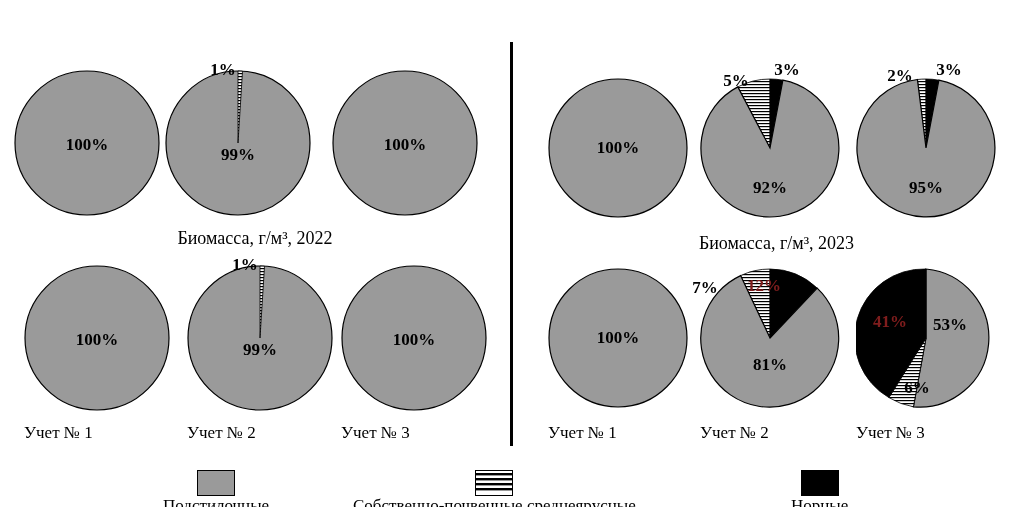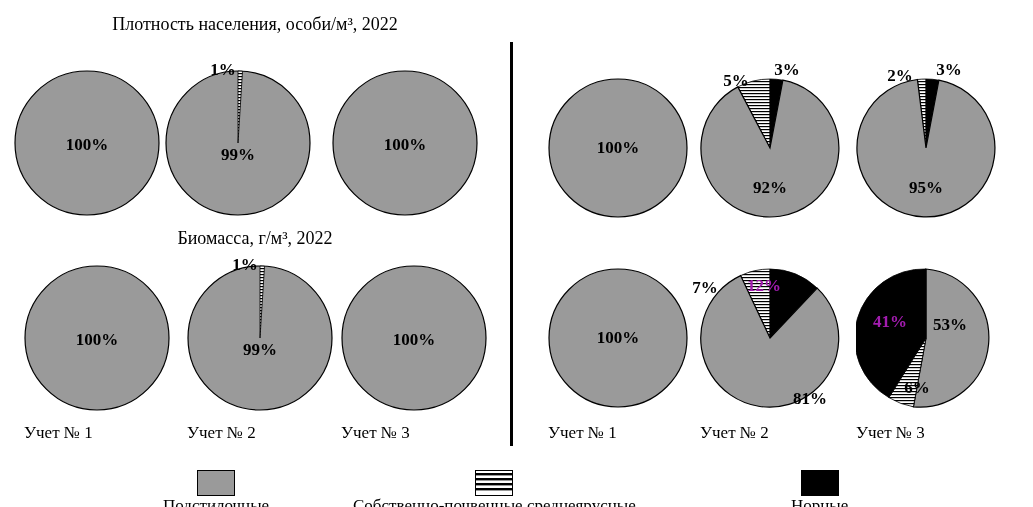--- a/index.html
+++ b/index.html
@@ -49,21 +49,21 @@
 
   .pie-label {
     position: absolute;
     font-family: "Liberation Serif", serif;
     font-weight: bold;
     font-size: 17px;
     white-space: nowrap;
     text-align: center;
     color: #000;
   }
-  .pie-label.white { color: #a21caf; }
+  .pie-label.white { color: #7f1d1d; }
 
   .axis-label {
     position: absolute;
     font-family: "Liberation Serif", serif;
     font-size: 17px;
     white-space: nowrap;
     text-align: left;
   }
 
   .legend {
@@ -106,22 +106,22 @@
         <rect width="6" height="4" fill="#ffffff"></rect>
         <rect width="6" height="1.6" fill="#000000"></rect>
       </pattern>
       <pattern id="hlines-fine" width="4" height="3" patternUnits="userSpaceOnUse">
         <rect width="4" height="3" fill="#ffffff"></rect>
         <rect width="4" height="1.2" fill="#000000"></rect>
       </pattern>
     </defs>
   </svg>
 
-  <div class="title" id="title-left">Плотность населения, особи/м³, 2022</div>
   <div class="title" id="title-left2">Биомасса, г/м³, 2022</div>
+  <div class="title" id="title-right2">Биомасса, г/м³, 2023</div>
 
   <div class="divider"></div>
 
   <div class="pie-wrap" style="left:14px; top:70px;">
     <svg width="146" height="146" viewBox="0 0 146 146">
       <circle cx="73" cy="73" r="72" fill="#9a9a9a" stroke="#000" stroke-width="1.2"></circle>
     </svg>
   </div>
   <div class="pie-label" style="left:14px; top:135px; width:146px;">100%</div>
 
@@ -204,21 +204,21 @@
   <div class="pie-label" style="left:548px; top:328px; width:140px;">100%</div>
 
   <div class="pie-wrap" style="left:700px; top:268px;">
     <svg width="140" height="140" viewBox="0 0 140 140">
 
       <path d="M70 70 L40.6 7.6 A69 69 0 0 1 70 1 Z" fill="url(#hlines-fine)" stroke="#000" stroke-width="0.8"></path>
       <path d="M70 70 L70 1 A69 69 0 0 1 117.2 20.1 Z" fill="#000000" stroke="#000" stroke-width="0.8"></path>
       <path d="M70 70 L117.2 20.1 A69 69 0 1 1 40.6 7.6 Z" fill="#9a9a9a" stroke="#000" stroke-width="1.2"></path>
     </svg>
   </div>
-  <div class="pie-label" style="left:740px; top:355px; width:140px;margin-top:34px;">81%</div>
+  <div class="pie-label" style="left:700px; top:355px; width:140px;">81%</div>
   <div class="pie-label" style="left:683px; top:278px; width:44px;">7%</div>
   <div class="pie-label white" style="left:737px; top:276px; width:54px;">12%</div>
 
   <div class="pie-wrap" style="left:856px; top:268px;">
     <svg width="140" height="140" viewBox="0 0 140 140">
 
       <path d="M70 70 L70 1 A69 69 0 0 1 57.4 138.8 Z" fill="#9a9a9a" stroke="#000" stroke-width="1.2"></path>
       <path d="M70 70 L57.4 138.8 A69 69 0 0 1 32.9 129.6 Z" fill="url(#hlines-fine)" stroke="#000" stroke-width="0.8"></path>
       <path d="M70 70 L32.9 129.6 A69 69 0 0 1 70 1 Z" fill="#000000" stroke="#000" stroke-width="0.8"></path>
     </svg>

